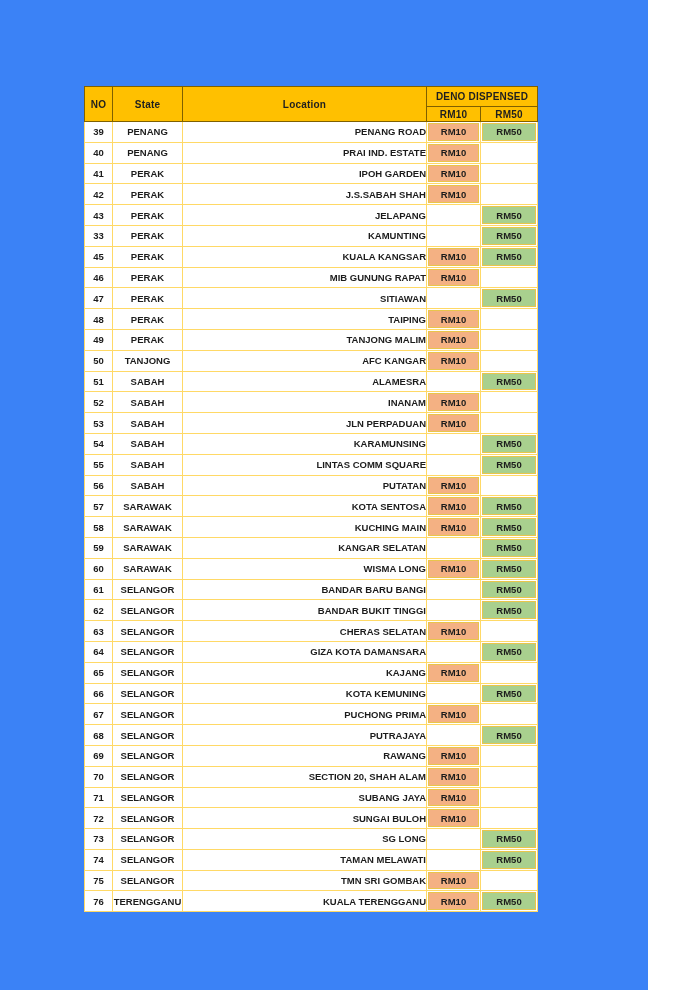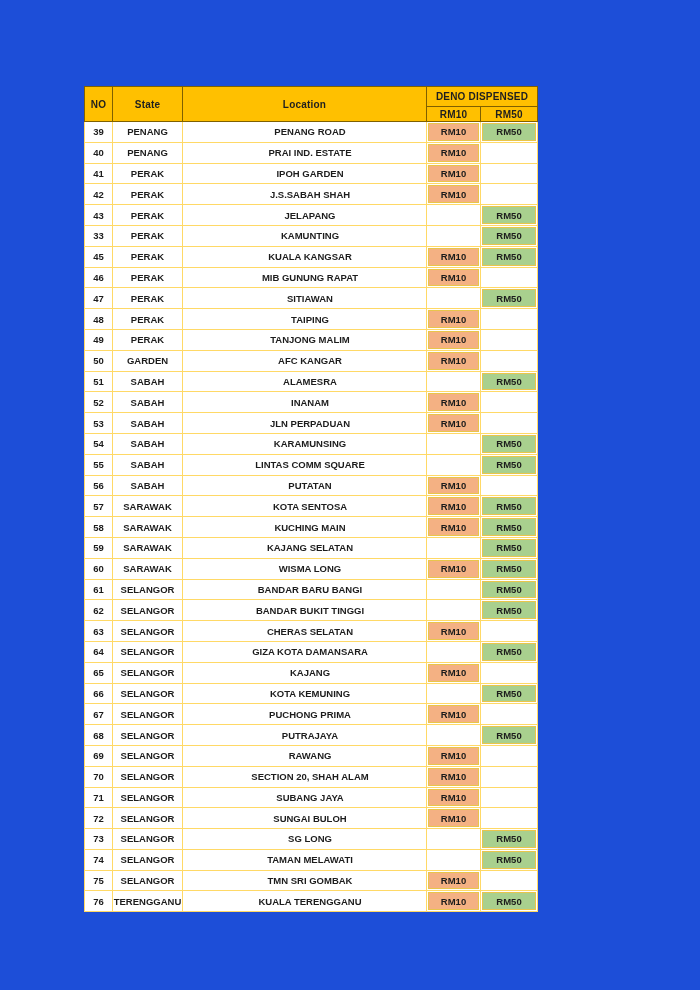--- a/index.html
+++ b/index.html
@@ -6,21 +6,21 @@
     --header-bg:#FFC000;
     --header-border:#7F6000;
     --grid-line:#FFD966;
     --rm10-bg:#F4B183;
     --rm50-bg:#A9D08E;
     --chip-border:#E9C54B;
     --text:#1C1C1C;
   }
   html,body{margin:0;padding:0;background:#ffffff;}
   body{width:700px;height:990px;font-family:"Liberation Sans",sans-serif;}
-  .page{position:relative;width:700px;height:990px;background:#1d4ed8;overflow:hidden;}
+  .page{position:relative;width:648px;height:990px;background:#3b82f6;overflow:hidden;}
   table.report{
     position:absolute;left:84px;top:86px;width:453px;
     border-collapse:collapse;table-layout:fixed;
   }
   thead th{
     background:var(--header-bg);
     border:1px solid var(--header-border);
     font-size:10px;font-weight:bold;color:#1F1F1F;
     padding:0;text-align:center;letter-spacing:.2px;
   }
@@ -28,21 +28,21 @@
   thead tr.sub-row{height:15px;}
   tbody td{
     border:1px solid var(--grid-line);
     background:#fff;
     height:17.8px;
     padding:0;
     font-size:9.5px;font-weight:bold;color:var(--text);
     text-align:center;vertical-align:middle;
     white-space:nowrap;overflow:hidden;
   }
-  tbody td.loc{text-align:center;padding-left:11px;}
+  tbody td.loc{text-align:right;padding-left:11px;}
   tbody td.deno{padding:1px;}
   .chip{
     display:flex;align-items:center;justify-content:center;
     height:100%;box-sizing:border-box;
     border:1px solid var(--chip-border);
     font-size:9.5px;font-weight:bold;color:var(--text);
   }
   .chip.rm10{background:var(--rm10-bg);}
   .chip.rm50{background:var(--rm50-bg);}
 </style>
@@ -169,21 +169,21 @@
     <td class="no">49</td>
     <td class="state">PERAK</td>
     <td class="loc">TANJONG MALIM</td>
     <td class="deno">
             <span class="chip rm10">RM10</span>
           </td>
     <td class="deno"></td>
   </tr>
         <tr>
     <td class="no">50</td>
-    <td class="state">GARDEN</td>
+    <td class="state">TANJONG</td>
     <td class="loc">AFC KANGAR</td>
     <td class="deno">
             <span class="chip rm10">RM10</span>
           </td>
     <td class="deno"></td>
   </tr>
         <tr>
     <td class="no">51</td>
     <td class="state">SABAH</td>
     <td class="loc">ALAMESRA</td>
@@ -255,21 +255,21 @@
     <td class="deno">
             <span class="chip rm10">RM10</span>
           </td>
     <td class="deno">
             <span class="chip rm50">RM50</span>
           </td>
   </tr>
         <tr>
     <td class="no">59</td>
     <td class="state">SARAWAK</td>
-    <td class="loc">KAJANG SELATAN</td>
+    <td class="loc">KANGAR SELATAN</td>
     <td class="deno"></td>
     <td class="deno">
             <span class="chip rm50">RM50</span>
           </td>
   </tr>
         <tr>
     <td class="no">60</td>
     <td class="state">SARAWAK</td>
     <td class="loc">WISMA LONG</td>
     <td class="deno">

